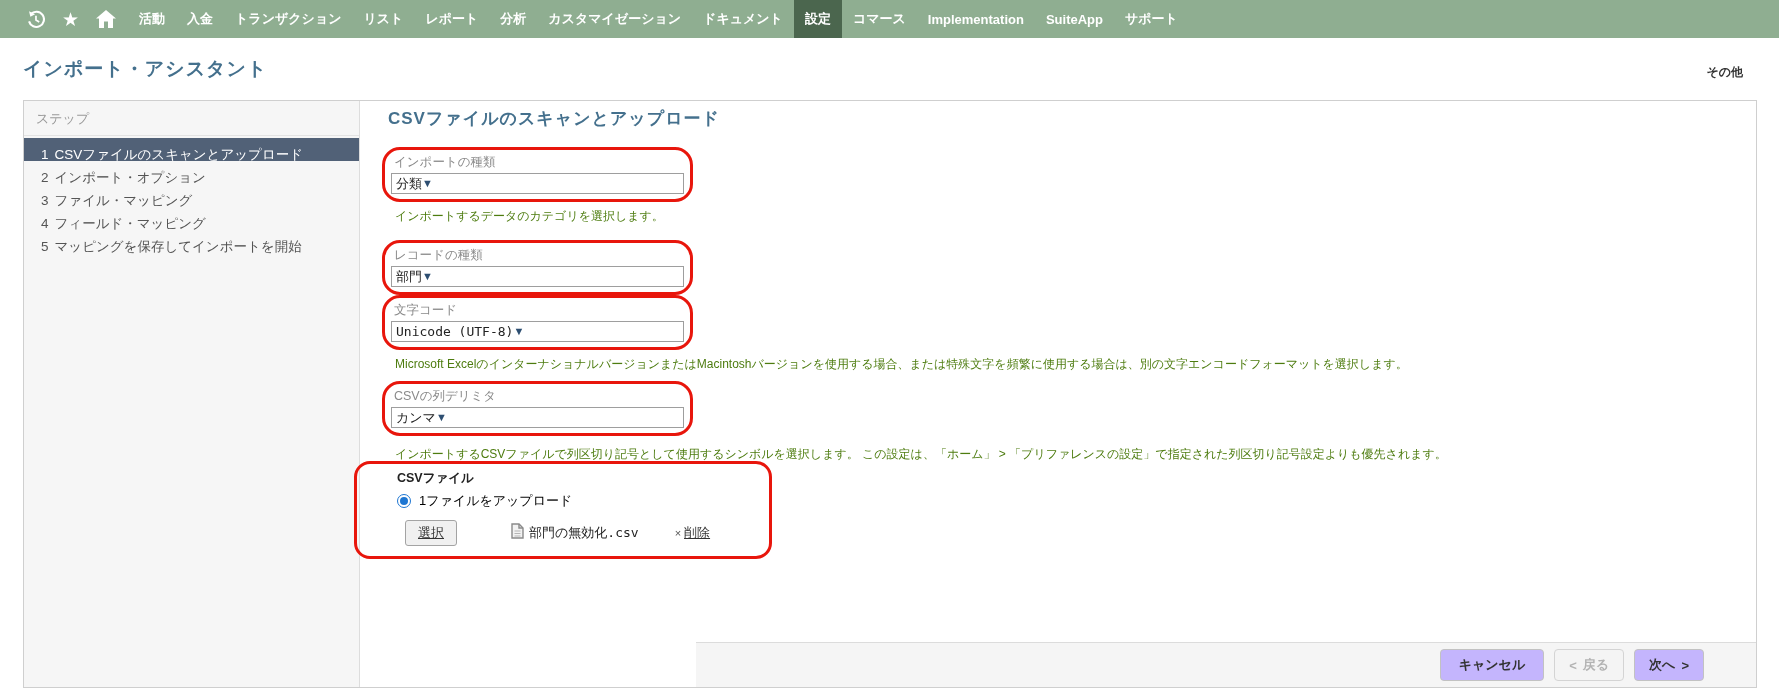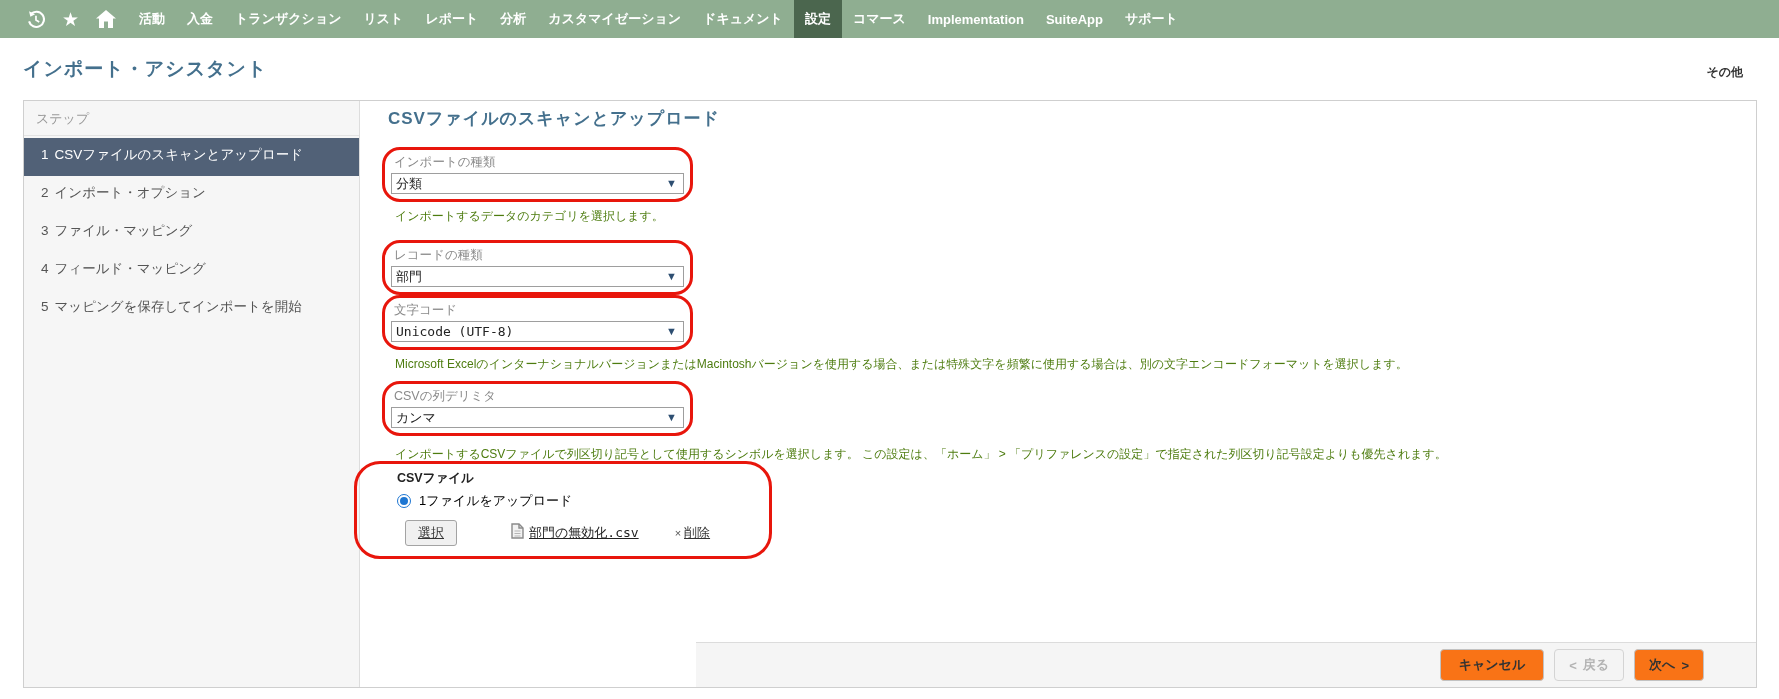--- a/index.html
+++ b/index.html
@@ -26,79 +26,79 @@
   
   .container{position:absolute;left:23px;right:22px;top:100px;bottom:11px;
              border:1px solid #cfcfcf;background:#fff;}
 
   
   .sidebar{position:absolute;left:0;top:0;bottom:0;width:335px;
            background:#f6f6f6;border-right:1px solid #ddd;}
   .steps-header{padding:9px 0 7px 12px;font-size:13px;color:#9a9a9a;
                 border-bottom:1px solid #e3e3e3;}
   .steps{list-style:none;margin:2px 0 0 0;padding:0;}
-  .step{height:38px;line-height:33px;padding-left:17px;font-size:13.5px;
+  .step{height:23px;line-height:33px;padding-left:17px;font-size:13.5px;
         color:#555;white-space:nowrap;}
   .step .num{margin-right:6px;}
   .step.active{background:#516177;color:#fff;}
 
   
   .main{position:absolute;left:336px;top:0;right:0;bottom:0;}
   .section-heading{margin:0 0 0 28px;padding-top:6px;font-size:17px;
                    font-weight:bold;color:#44708d;letter-spacing:1px;}
 
   .fieldwrap{width:293px;margin-left:22px;border:3px solid #e8160c;
              border-radius:18px;padding:3px 6px 5px;}
   .fieldwrap label{display:block;font-size:12.5px;color:#8a8a8a;
                    margin:1px 0 2px 3px;}
   .dd{height:21px;border:1px solid #9e9e9e;background:#fff;display:flex;
-      align-items:center;justify-content:space-between;padding:0 6px 0 4px;
+      align-items:center;justify-content:flex-start;padding:0 6px 0 4px;
       cursor:pointer;box-sizing:border-box;}
   .dd .val{font-family:"DejaVu Sans Mono",monospace;font-size:13px;color:#222;}
   .caret{color:#2d4e71;font-size:11px;line-height:1;}
 
   .desc{margin:6px 0 0 35px;font-size:12px;color:#4d7c0f;white-space:nowrap;}
 
   .m-f1{margin-top:17px;}
   .m-f2{margin-top:15px;}
   .m-f3{}
   .m-f4{margin-top:8px;}
   .m-d4{margin-top:10px;}
 
   
   .csvbox{box-sizing:border-box;width:418px;margin:-2px 0 0 -6px;
-          border:3px solid #e8160c;border-radius:26px;
+          border:3px solid #e8160c;border-radius:16px;
           padding:6px 12px 10px 40px;}
   .csv-label{font-size:12.5px;font-weight:bold;color:#222;}
   .radio-row{display:flex;align-items:center;gap:8px;margin-top:5px;
              cursor:pointer;}
   .radio{width:12px;height:12px;border:1px solid #8a8a8a;border-radius:50%;
          background:#fff;flex:none;}
   .radio.selected{border-color:#1d76d2;}
   .radio.selected::after{content:"";display:block;width:8px;height:8px;
          margin:2px;border-radius:50%;background:#1d76d2;}
   .radio-label{font-size:13px;color:#000000;}
   .file-row{display:flex;align-items:center;margin:10px 0 0 8px;}
   .select-btn{font-size:13px;color:#333;padding:3px 12px;border:1px solid #a3a3a3;
               background:#f0f0f0;border-radius:3px;cursor:pointer;
               font-family:"Liberation Sans",sans-serif;text-decoration:underline;}
   .file-group{display:flex;align-items:center;margin-left:54px;}
   .file-name{font-family:"DejaVu Sans Mono",monospace;font-size:13px;color:#222;
-             margin-left:5px;text-decoration:underline;}
+             margin-left:5px;}
   .remove-link{display:flex;align-items:center;margin-left:36px;cursor:pointer;
                text-decoration:none;}
   .remove-x{font-size:11px;color:#555;margin-right:3px;}
   .remove-text{font-size:13px;color:#333;text-decoration:underline;}
 
   
   .footer{position:absolute;left:336px;right:0;bottom:0;height:45px;
           background:#f5f5f5;border-top:1px solid #dcdcdc;display:flex;
           align-items:center;justify-content:flex-end;gap:10px;
           padding-right:52px;box-sizing:border-box;}
-  .btn{padding:6px 14px;background:#f97316;border:1px solid #c2c2c2;
+  .btn{padding:6px 14px;background:#c4b5fd;border:1px solid #c2c2c2;
        border-radius:4px;font-size:13px;font-weight:bold;color:#333;
        cursor:pointer;font-family:"Liberation Sans",sans-serif;
        display:flex;align-items:center;gap:6px;}
   .btn.cancel{padding:6px 18px;}
   .btn.disabled{color:#b3b3b3;border-color:#d4d4d4;background:#f4f4f4;
                 cursor:default;}
 </style>
 </head>
 <body>
 

